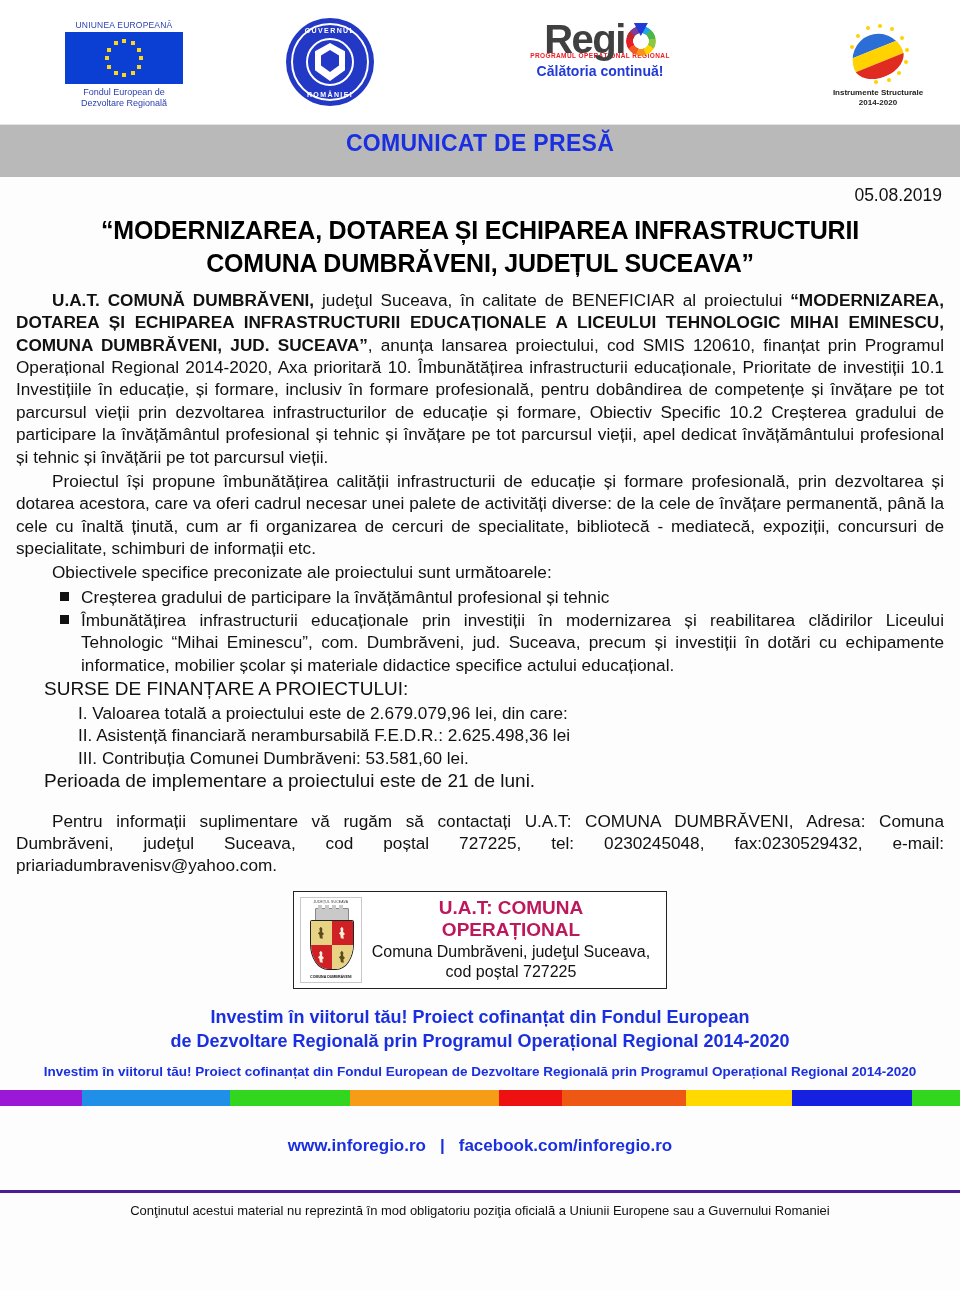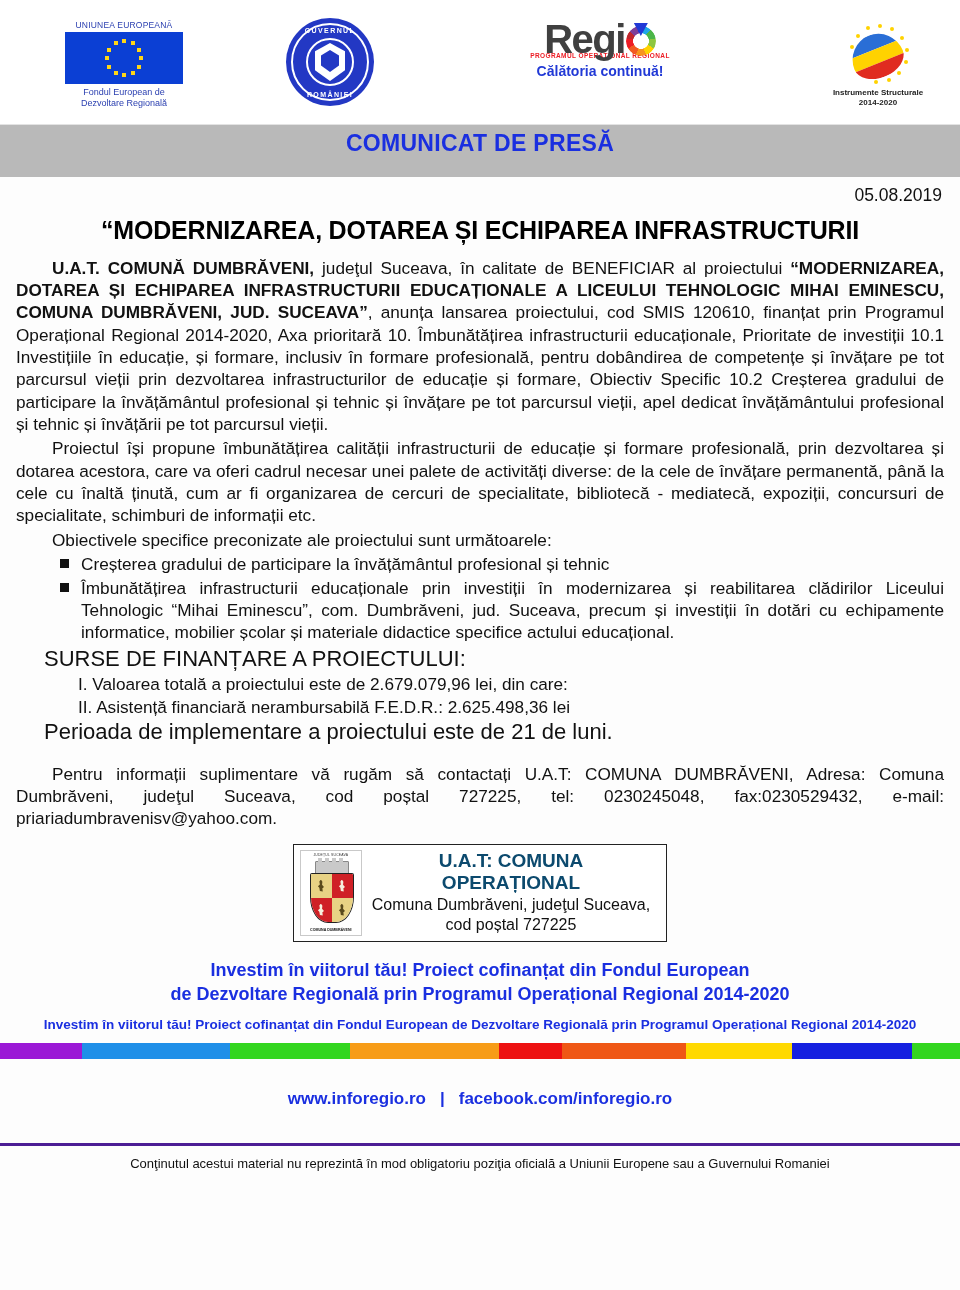--- a/index.html
+++ b/index.html
@@ -263,21 +263,21 @@
   }
   .bullet-text { flex: 1 1 auto; }
   .roman-line {
     font-size: 17.2px;
     line-height: 1.30;
     padding: 0 4px 0 66px;
     margin: 0;
     color: #111;
   }
   .plain-line {
-    font-size: 22px;
+    font-size: 19px;
     line-height: 1.30;
     padding: 0 4px 0 32px;
     margin: 0;
     color: #111;
   }
 
   
   .uat-wrap {
     display: flex;
     justify-content: center;
@@ -353,21 +353,21 @@
     text-align: center;
     font-size: 3.6px;
     font-weight: bold;
     color: #111;
   }
   .uat-text { text-align: center; }
   .uat-name {
     font-size: 19px;
     font-weight: bold;
     line-height: 1.15;
-    color: #0c4a6e;
+    color: #be185d;
   }
   .uat-addr {
     font-size: 16px;
     line-height: 1.18;
     color: #111;
     margin-top: 2px;
   }
 
   
   .slogan-big {
@@ -491,20 +491,21 @@
   <div class="press-band">
     <span class="press-band-text">COMUNICAT DE PRESĂ</span>
   </div>
 
   <div class="doc-body">
 
     <div class="date-line">05.08.2019</div>
 
     <div class="main-title">
       <div>“MODERNIZAREA, DOTAREA ȘI ECHIPAREA INFRASTRUCTURII</div>
+      <div>COMUNA DUMBRĂVENI, JUDEȚUL SUCEAVA”</div>
     </div>
 
     <p class="para"><b>U.A.T. COMUNĂ DUMBRĂVENI,</b><span> judeţul Suceava, în calitate de BENEFICIAR al proiectului </span><b>“MODERNIZAREA, DOTAREA ȘI ECHIPAREA INFRASTRUCTURII EDUCAȚIONALE A LICEULUI TEHNOLOGIC MIHAI EMINESCU, COMUNA DUMBRĂVENI, JUD. SUCEAVA”</b><span>, anunța lansarea proiectului, cod SMIS 120610, finanțat prin Programul Operațional Regional 2014-2020, Axa prioritară 10. Îmbunătățirea infrastructurii educaționale, Prioritate de investiții 10.1 Investițiile în educație, și  formare, inclusiv în formare profesională, pentru dobândirea de competențe și învățare pe tot parcursul vieții prin dezvoltarea infrastructurilor de educație și formare, Obiectiv Specific 10.2 Creșterea gradului de participare la învățământul profesional și tehnic și învățare pe tot parcursul vieții, apel dedicat învățământului profesional și tehnic și învățării pe tot parcursul vieții.</span></p>
 
     <p class="para">Proiectul își propune îmbunătățirea calității infrastructurii de educație și formare profesională, prin dezvoltarea și dotarea acestora, care va oferi cadrul necesar unei palete de activități diverse: de la cele de învățare permanentă, până la cele cu înaltă ținută, cum ar fi organizarea de cercuri de specialitate, bibliotecă - mediatecă, expoziții, concursuri de specialitate, schimburi de informații etc.</p>
 
     <p class="para">Obiectivele specifice preconizate ale proiectului sunt următoarele:</p>
 
     <div class="bullet-row">
       <span class="bullet-mark"></span>
@@ -512,20 +513,21 @@
     </div>
 
     <div class="bullet-row">
       <span class="bullet-mark"></span>
       <span class="bullet-text">Îmbunătățirea infrastructurii educaționale prin investiții în modernizarea și reabilitarea clădirilor Liceului Tehnologic “Mihai Eminescu”, com. Dumbrăveni, jud. Suceava, precum și investiții în dotări cu echipamente informatice, mobilier școlar și materiale didactice specifice actului educațional.</span>
     </div>
 
     <p class="plain-line">SURSE DE FINANȚARE A PROIECTULUI:</p>
     <p class="roman-line">I. Valoarea totală a proiectului este de 2.679.079,96 lei, din care:</p>
     <p class="roman-line">II. Asistență financiară nerambursabilă F.E.D.R.: 2.625.498,36 lei</p>
+    <p class="roman-line">III. Contribuția Comunei Dumbrăveni: 53.581,60 lei.</p>
     <p class="plain-line">Perioada de implementare a proiectului este de 21 de luni.</p>
 
     <p class="para" style="margin-top:16px">Pentru informații suplimentare vă rugăm să contactați U.A.T: COMUNA DUMBRĂVENI, Adresa: Comuna Dumbrăveni, judeţul Suceava, cod poștal 727225, tel: 0230245048, fax:0230529432, e-mail: priariadumbravenisv@yahoo.com.</p>
 
     <div class="uat-wrap">
       <div class="uat-box">
         <div class="coa">
           <div class="coa-toptext">JUDEȚUL SUCEAVA</div>
           <div class="coa-crown"></div>
           <div class="coa-shield">

